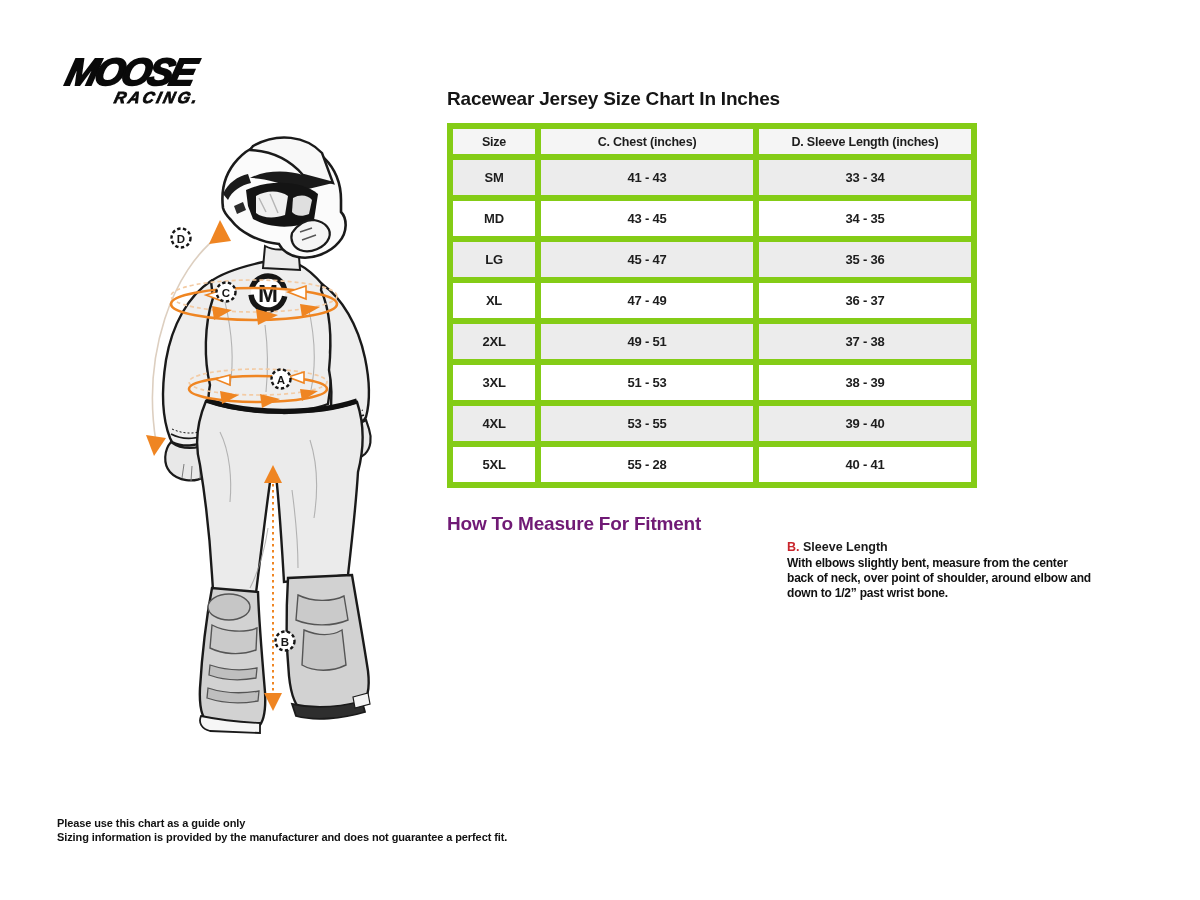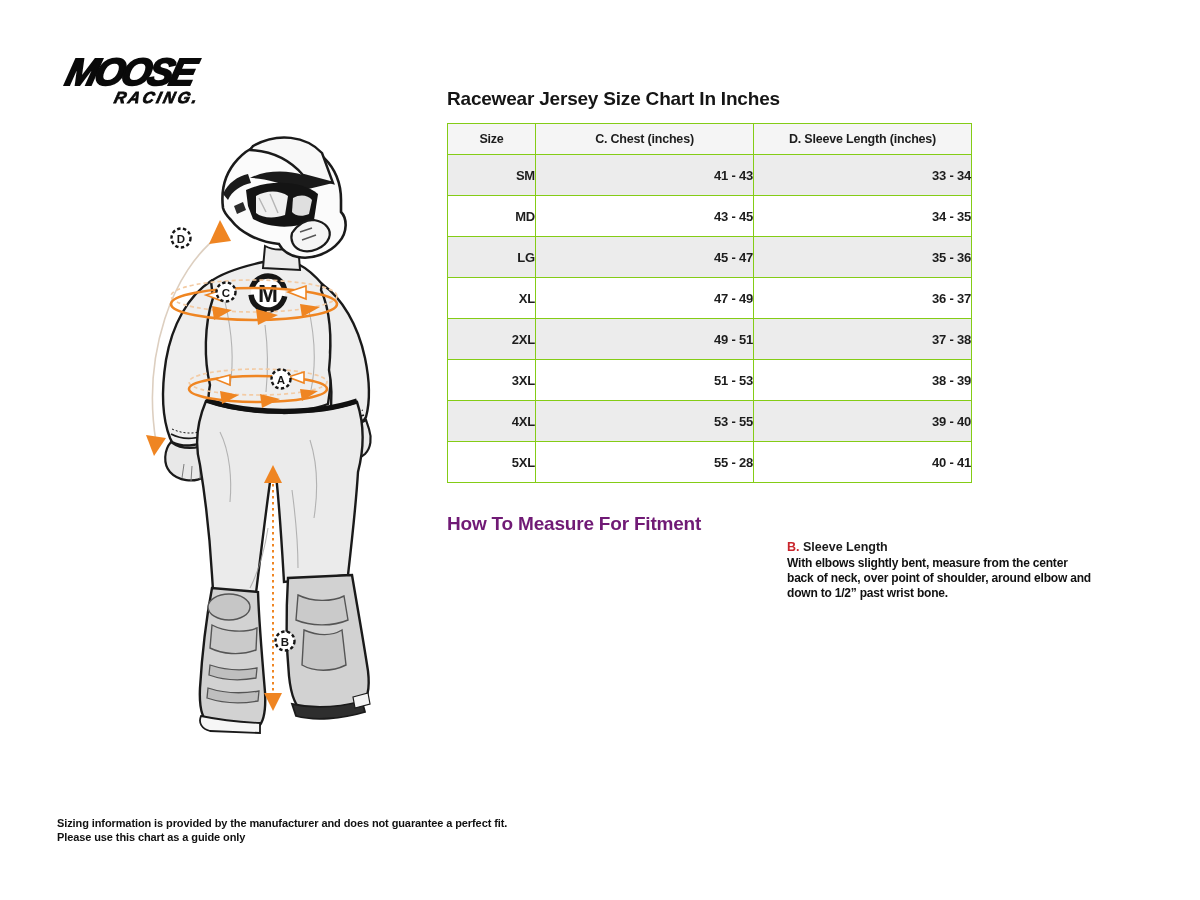--- a/index.html
+++ b/index.html
@@ -15,25 +15,25 @@
   
   .chart-title {
     position:absolute; left:447px; top:88px; font-size:19px; font-weight:bold;
     letter-spacing:-0.2px; color:#151515;
   }
   table.size-table {
     position:absolute; left:447px; top:123px; width:524px;
     border-collapse:collapse; table-layout:fixed;
   }
   .size-table th, .size-table td {
-    border:1px solid #84cc16; text-align:center; vertical-align:middle;
+    border:6px solid #84cc16; text-align:center; vertical-align:middle;
     color:#1d1d1d; letter-spacing:-0.2px;
   }
   .size-table th { height:31px; font-size:12.5px; font-weight:bold; background:#f5f5f5; }
-  .size-table td { height:41px; font-size:13px; font-weight:bold; background:#ffffff;text-align:right; }
+  .size-table td { height:41px; font-size:13px; font-weight:bold; background:#ffffff; }
   .size-table tr.alt td { background:#ececec; }
   
   .measure-heading {
     position:absolute; left:447px; top:513px; font-size:19px; font-weight:bold;
     letter-spacing:-0.2px; color:#701a75;
   }
   .measure-block { position:absolute; width:312px; font-size:12px; line-height:15px; }
   .measure-block .item-title { font-weight:bold; font-size:12.5px; margin-bottom:1px; }
   .letter-red { color:#c9252c; font-weight:bold; }
   .measure-block .item-text { font-weight:bold; color:#111; letter-spacing:-0.2px; }
@@ -273,17 +273,17 @@
   <div class="measure-block block-b">
     <div class="item-title">
       <span class="letter-red">B.</span>
       <span>Sleeve Length</span>
     </div>
     <div class="item-text">With elbows slightly bent, measure from the center back of neck, over point of shoulder, around elbow and down to 1/2” past wrist bone.</div>
   </div>
 
 
   <div class="footer">
+    <div>Please use this chart as a guide only</div>
     <div>Sizing information is provided by the manufacturer and does not guarantee a perfect fit.</div>
-    <div>Please use this chart as a guide only</div>
   </div>
 
 </div>
 
 </body></html>

